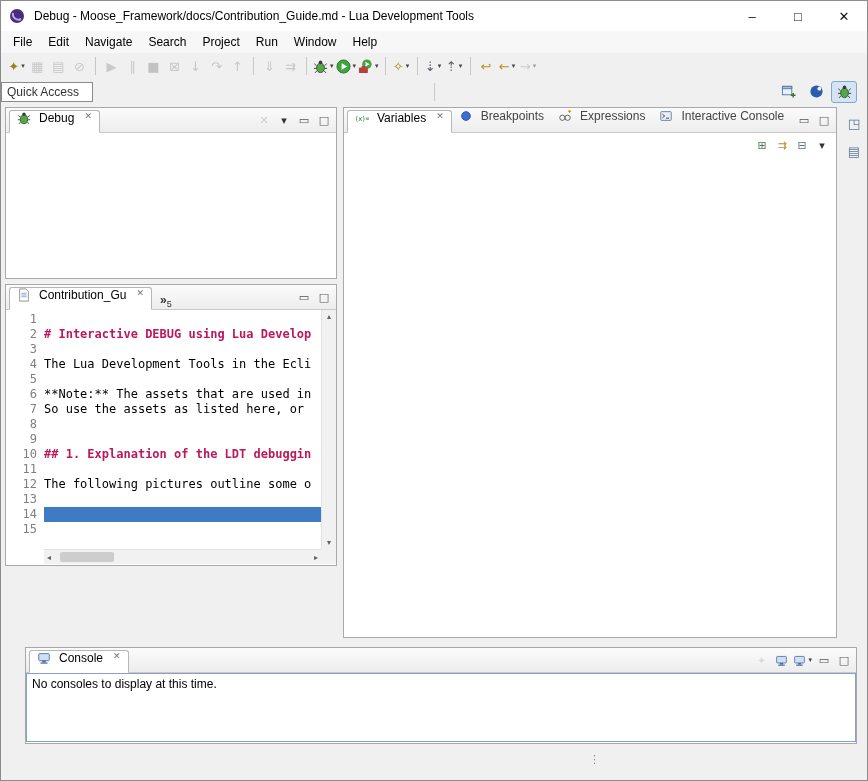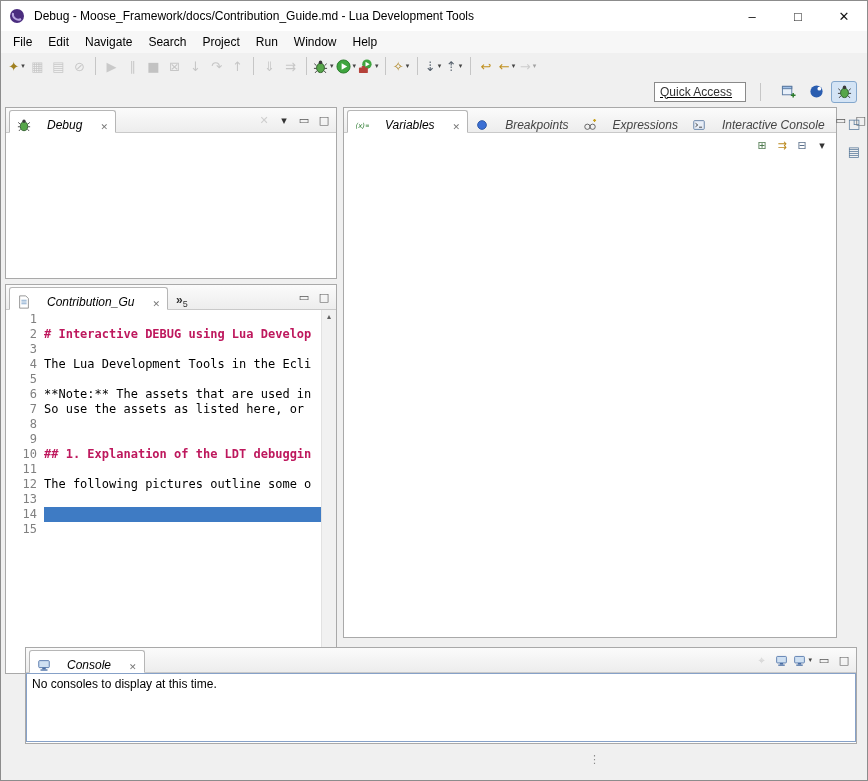--- a/index.html
+++ b/index.html
@@ -30,34 +30,34 @@
   .icon-btn.disabled { filter:grayscale(1); opacity:.45; }
   .glyph-icon { font-size:13px; line-height:1; font-family:"DejaVu Sans",sans-serif; }
   .icon-btn.small .glyph-icon { font-size:11px; }
   .svg-icon { display:flex; }
   .svg-icon svg { width:15px; height:15px; }
   .icon-btn.small .svg-icon svg { width:13px; height:13px; }
   .dd { font-size:7px; color:#444; margin-left:2px; font-family:"DejaVu Sans",sans-serif; }
   .tb-sep { width:1px; height:18px; background:#c6c6c6; margin:0 5px; display:inline-block; }
   
   .qa-row { position:absolute; left:0; top:78px; right:0; height:25px; background:#f0f0f0;
-    display:flex; align-items:center; justify-content:flex-end; padding-right:10px; gap:11px;text-decoration:underline; }
+    display:flex; align-items:center; justify-content:space-between; padding-right:10px; gap:11px; }
   .qa-box { width:92px; height:20px; border:1px solid #8a8a8a; background:#fff;
     display:flex; align-items:center; padding:0 5px; font-size:12px; color:#333; }
   .vsep { width:1px; height:18px; background:#c6c6c6; margin:0 3px; }
   .persp-bar { display:flex; align-items:center; gap:2px; }
   .persp-btn { width:26px; height:22px; display:flex; align-items:center; justify-content:center;
     border:1px solid transparent; border-radius:3px; }
   .persp-btn.active { background:#d4e4f5; border-color:#84a7cc; }
   
   .view { position:absolute; background:#fff; border:1px solid #a9a9a9; }
   .view-header { height:25px; background:linear-gradient(#fbfbfb,#ededed);
     display:flex; align-items:flex-end; padding:0 3px; border-bottom:1px solid #c9c9c9; }
-  .tab { height:23px; display:inline-flex; align-items:flex-end; gap:16px; padding:0 7px;
-    font-size:12px; color:#444; position:relative; white-space:nowrap;font-style:italic; }
+  .tab { height:23px; display:inline-flex; align-items:flex-start; gap:8px; padding:0 7px;
+    font-size:12px; color:#444; position:relative; white-space:nowrap; }
   .tab.active { background:#fff; border:1px solid #b6b6b6; border-bottom-color:#fff;
     border-radius:3px 3px 0 0; margin-bottom:-1px; color:#000; }
   .tab-label { white-space:nowrap; }
   .tab-close { font-size:9px; color:#777; margin-left:2px; }
   .tab-icon-slot { display:flex; }
   .tab-icon-slot svg, .tab .svg-icon svg { width:14px; height:14px; }
   .header-tools { margin-left:auto; display:flex; align-items:center; gap:2px; margin-bottom:3px; }
   .view-body { height:calc(100% - 26px); background:#fff; }
   .tab-overflow { display:inline-flex; align-items:flex-start; padding:2px 5px 0 8px; color:#333; }
   .tab-overflow .chev { font-size:12px; font-weight:bold; }
@@ -91,21 +91,21 @@
   .strip-btn { width:20px; height:20px; display:flex; align-items:center; justify-content:center;
     font-size:13px; }
   
   .console-body { height:calc(100% - 26px); background:#fff; border:1px solid #86a1c8;
     font-size:12px; padding:3px 5px; color:#000; }
   
   .statusbar { position:absolute; left:0; top:745px; right:0; bottom:0; background:#f0f0f0; }
   .grip { position:absolute; left:588px; top:8px; font-size:11px; color:#8a8a8a; line-height:1; }
   
   .debug-view  { left:4px;  top:106px; width:332px; height:172px; }
-  .editor-view { left:4px;  top:283px; width:332px; height:390px; }
+  .editor-view { left:4px;  top:283px; width:332px; height:282px; }
   .right-view  { left:342px; top:106px; width:494px; height:531px; }
   .console-view{ left:4px;  top:646px; width:832px; height:97px;margin-left:20px; }
 </style>
 </head>
 <body>
 
 <div id="window">
 
   <div class="titlebar">
     <span class="app-icon" id="app-logo-slot">

